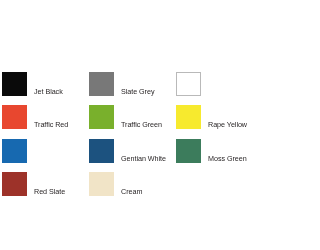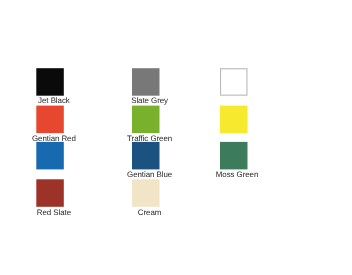--- a/index.html
+++ b/index.html
@@ -29,22 +29,21 @@
     top: 62px;
     width: 246px;
     display: grid;
     grid-template-columns: 87px 87px 72px;
     grid-template-rows: 33.5px 33.5px 33.5px 33.5px;
     align-items: center;
   }
 
   .swatch-item {
     display: flex;
-    flex-direction: column;
-    align-items: center;
+    align-items: flex-end;
     height: 33.5px;
   }
 
   .swatch-chip {
     width: 25px;
     height: 24px;
     flex: 0 0 25px;
     box-sizing: border-box;
   }
 
@@ -77,39 +76,40 @@
       <div class="swatch-chip" style="background: rgb(120, 120, 120);"></div>
       <div class="swatch-label">Slate Grey</div>
     </div>
 
     <div class="swatch-item">
       <div class="swatch-chip bordered" style="background: rgb(255, 255, 255);"></div>
     </div>
 
     <div class="swatch-item">
       <div class="swatch-chip" style="background: rgb(232, 71, 47);"></div>
-      <div class="swatch-label">Gentian Red</div>
+      <div class="swatch-label">Traffic Red</div>
     </div>
 
     <div class="swatch-item">
       <div class="swatch-chip" style="background: rgb(121, 176, 44);"></div>
       <div class="swatch-label">Traffic Green</div>
     </div>
 
     <div class="swatch-item">
       <div class="swatch-chip" style="background: rgb(247, 234, 46);"></div>
+      <div class="swatch-label">Rape Yellow</div>
     </div>
 
     <div class="swatch-item">
       <div class="swatch-chip" style="background: rgb(23, 105, 176);"></div>
     </div>
 
     <div class="swatch-item">
       <div class="swatch-chip" style="background: rgb(28, 82, 127);"></div>
-      <div class="swatch-label">Gentian Blue</div>
+      <div class="swatch-label">Gentian White</div>
     </div>
 
     <div class="swatch-item">
       <div class="swatch-chip" style="background: rgb(60, 124, 92);"></div>
       <div class="swatch-label">Moss Green</div>
     </div>
 
 
     <div class="swatch-item">
       <div class="swatch-chip" style="background: rgb(157, 50, 41);"></div>

